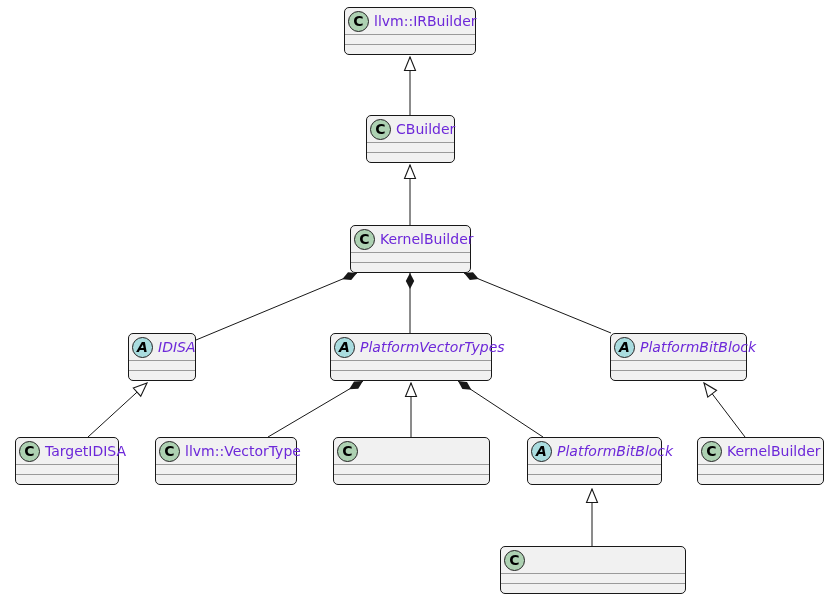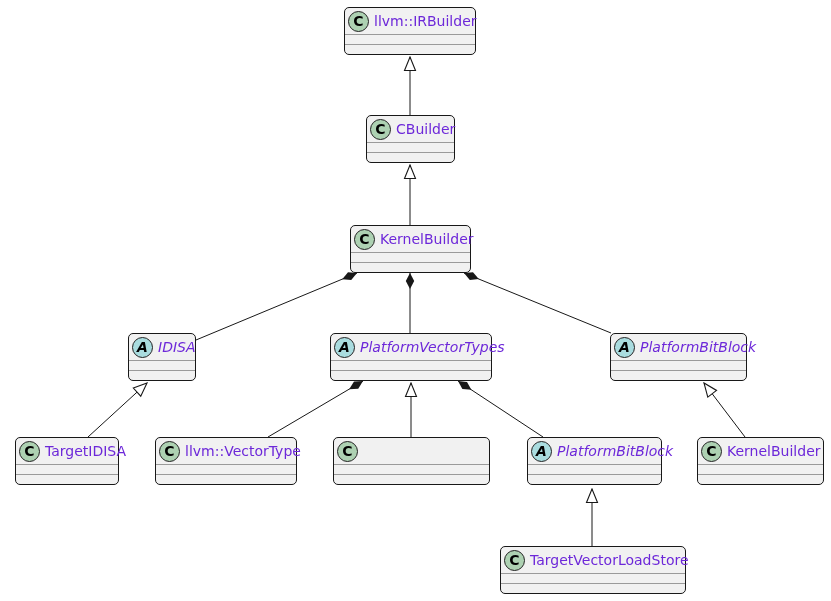--- a/index.html
+++ b/index.html
@@ -179,19 +179,18 @@
         <div class="title">
           <span class="circle class">C</span>
           <span class="label">KernelBuilder</span>
         </div>
         <div class="comp fields"></div>
         <div class="comp methods"></div>
       </div>
       <div class="node class" style="left: 500px; top: 546px; width: 186px; height: 48px;">
         <div class="title">
           <span class="circle class">C</span>
-          <span class="label">TargetVectorLoadStore</span>
         </div>
         <div class="comp fields"></div>
         <div class="comp methods"></div>
       </div>
     </div>
 </div>
 
 </body></html>

